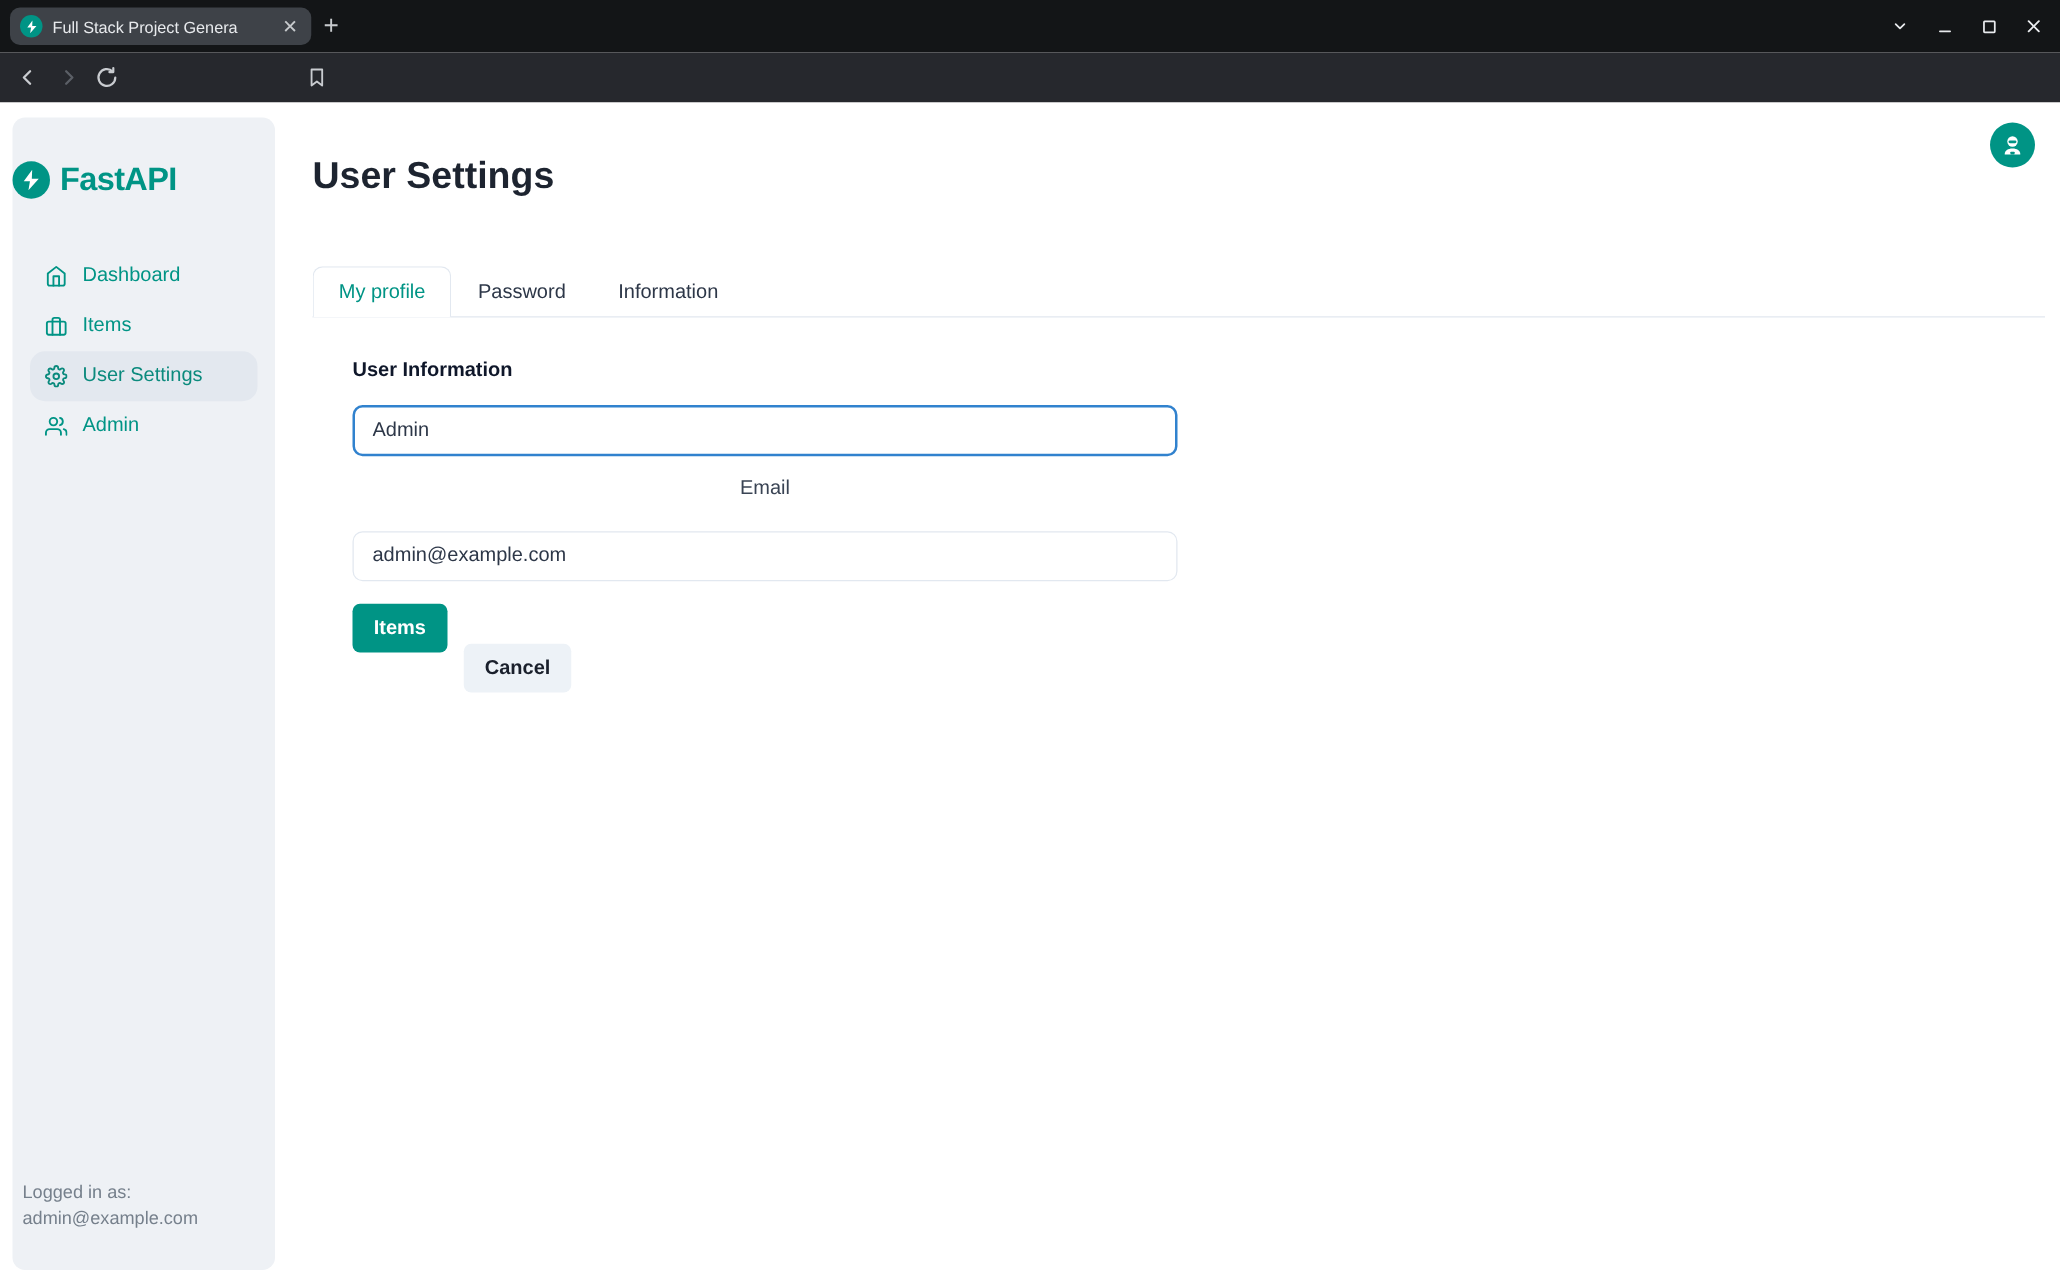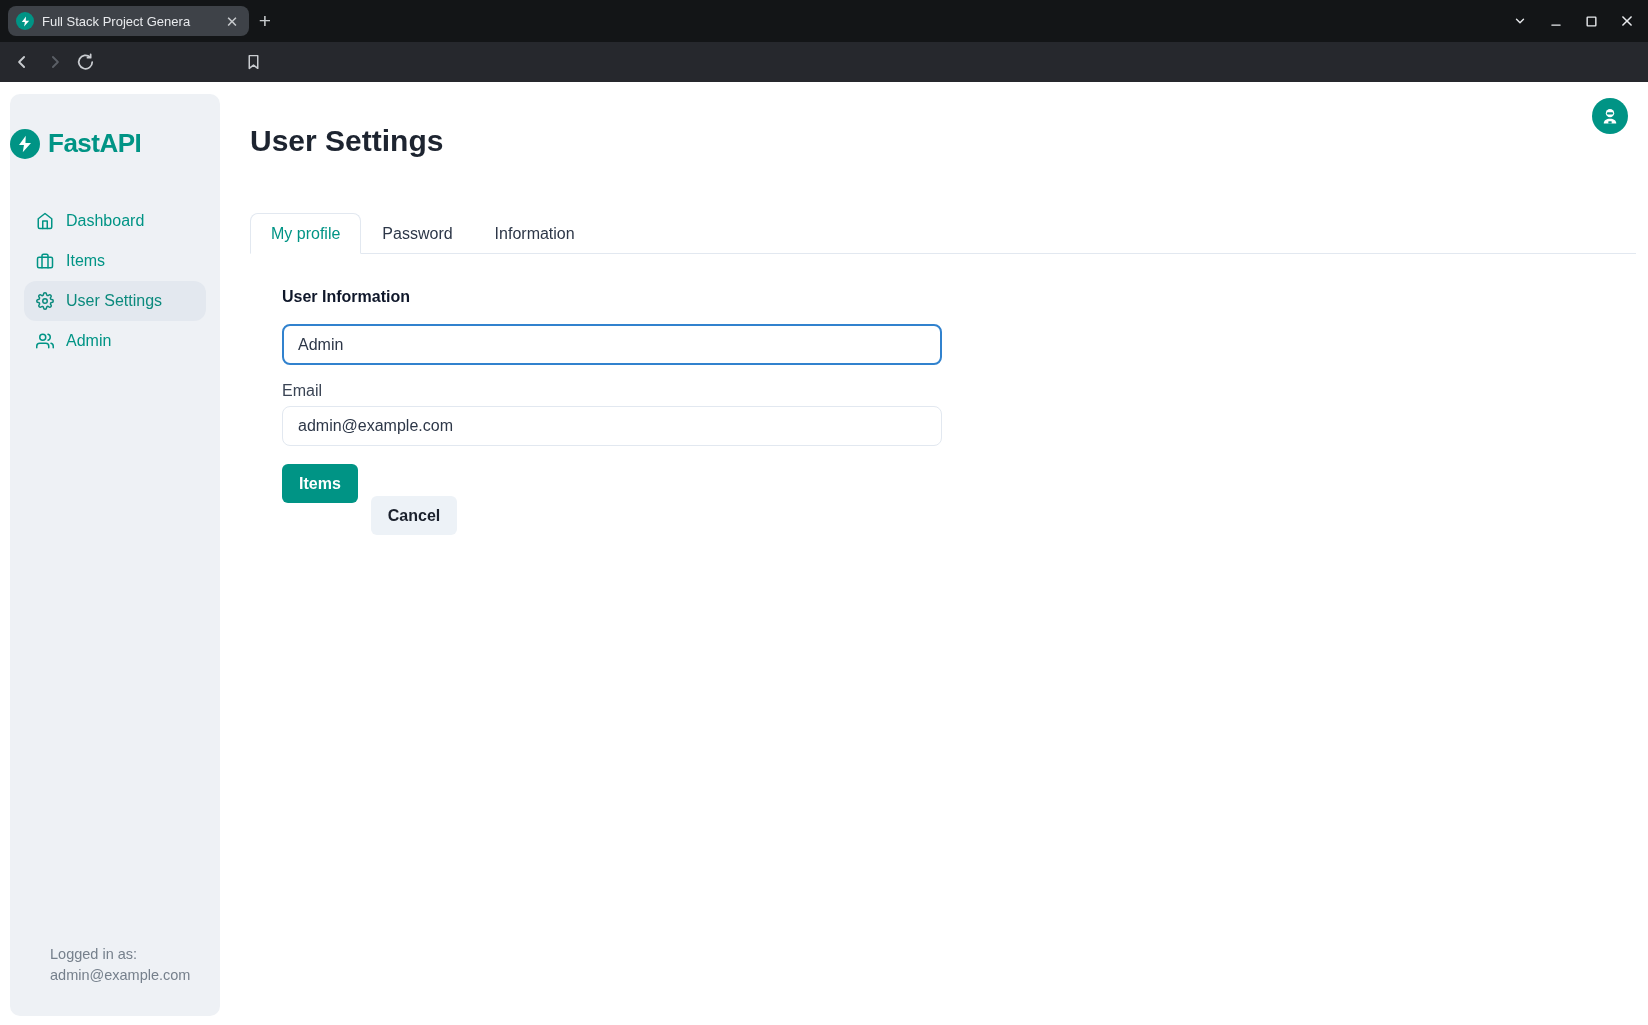--- a/index.html
+++ b/index.html
@@ -99,21 +99,21 @@
   .brand-name { color: #009485; font-size: 26px; font-weight: 600; letter-spacing: -0.5px; }
   .side-nav { margin-top: 42px; padding: 0 14px; }
   .nav-item {
     height: 40px; display: flex; align-items: center; gap: 12px;
     padding: 0 12px; border-radius: 12px; color: #009485; font-size: 16px;
     cursor: pointer;
   }
   .nav-item.active { background: #e3e8ef; color: #0b8a7d; }
   .nav-item svg { flex: 0 0 auto; }
   .side-footer {
-    position: absolute; left: 40px; bottom: 30px;
+    position: absolute; left: 8px; bottom: 30px;
     color: #76808c; font-size: 14.5px; line-height: 21px;
   }
 
   .page-title {
     position: absolute; left: 250px; top: 42px; margin: 0;
     font-size: 30px; font-weight: 700; color: #1d2430;
   }
   .avatar-btn {
     position: absolute; left: 1592px; top: 16px; width: 36px; height: 36px;
     border-radius: 50%; background: #009485; border: none; cursor: pointer;
@@ -139,21 +139,21 @@
   .section-title { margin: 0 0 18px 0; font-size: 16px; font-weight: 700; color: #0f172a; }
   .field-label { display: block; margin: 0 0 10px 0; font-size: 16px; color: #3a4454; }
   .text-input {
     display: block; width: 660px; height: 40px; border-radius: 8px;
     border: 1px solid #e2e8f0; background: #fff; padding: 0 15px;
     font-size: 16px; color: #2d3748; font-family: "Liberation Sans", sans-serif;
     outline: none;
   }
   .text-input.focused { border: 2px solid #3182ce; height: 41px; padding: 0 14px; }
   .input-gap1 { margin-bottom: 17px; }
-  .label-gap { margin-bottom: 6px; }
+  .label-gap { margin-bottom: 25px; text-align: center; }
   .btn-row { margin-top: 18px; display: flex; gap: 13px; }
   .btn {
     height: 39px; border: none; border-radius: 6px; padding: 0 17px;
     font-size: 16px; font-weight: 700; cursor: pointer;
     font-family: "Liberation Sans", sans-serif;
   }
   .btn-primary { background: #009485; color: #fff; }
   .btn-secondary { background: #edf2f7; color: #1a202c; margin-top: 32px; }
 </style>
 </head>

